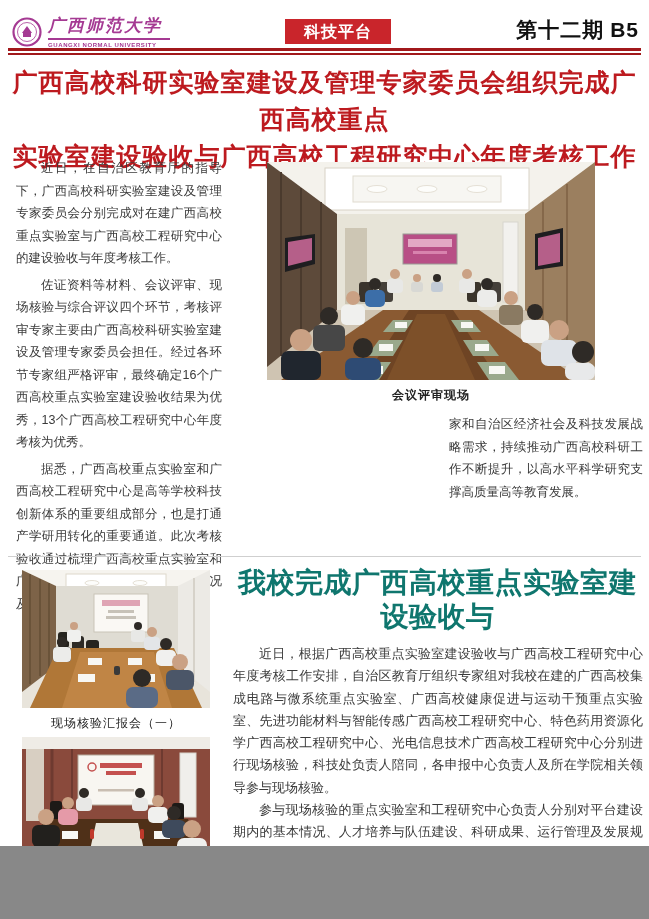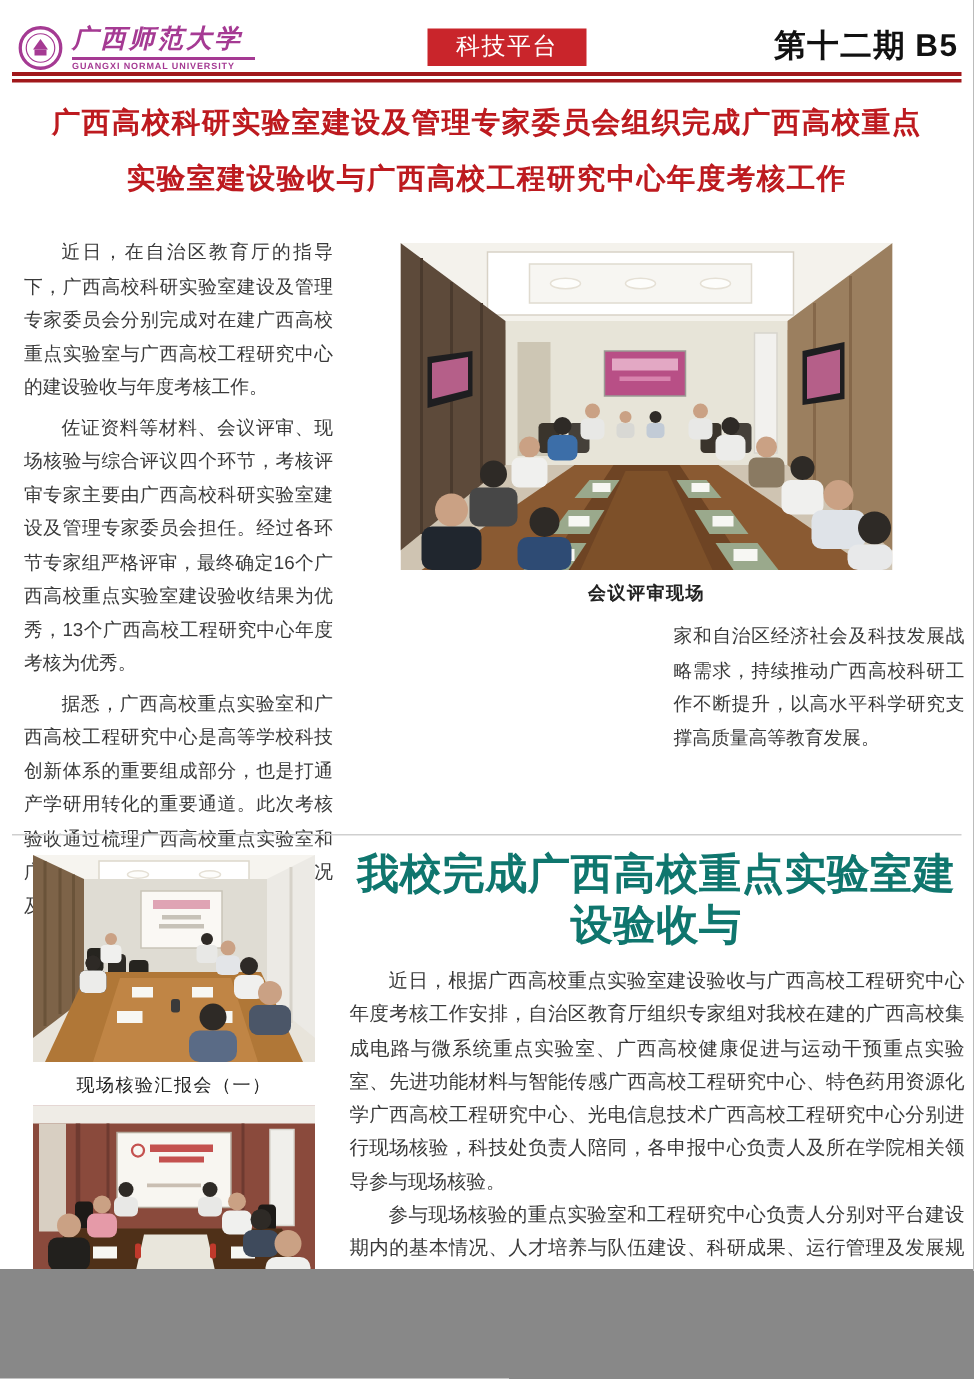--- a/index.html
+++ b/index.html
@@ -16,36 +16,36 @@
     font-style:italic;font-weight:bold;font-size:17px;color:#a53a93;letter-spacing:2px;
     white-space:nowrap;
   }
   .uni-line{position:absolute;left:36px;top:22px;width:122px;height:2px;background:#a53a93;}
   .uni-en{
     position:absolute;left:36px;top:26px;font-size:6px;color:#a53a93;
     letter-spacing:0.6px;font-weight:bold;white-space:nowrap;
   }
   .banner{
     position:absolute;left:285px;top:19px;width:106px;height:25px;background:#c9252b;
-    color:#fff;font-size:16px;font-weight:normal;text-align:center;line-height:25px;
+    color:#fff;font-size:16px;font-weight:bold;text-align:center;line-height:25px;
     letter-spacing:1px;
   }
   .issue{
     position:absolute;right:10px;top:16px;font-size:21px;font-weight:bold;color:#111;
     letter-spacing:1px;white-space:nowrap;
   }
   .issue .pageno{font-family:"Liberation Sans",sans-serif;font-weight:bold;margin-left:6px;}
   .red-rule{
     position:absolute;left:8px;right:8px;top:48px;height:7px;
     background:linear-gradient(#a1181b 0 3px,#ffffff 3px 4.5px,#a1181b 4.5px 7px);
   }
   
   .title1{
     position:absolute;left:0;top:64px;width:649px;text-align:center;color:#bd1a1f;
-    font-size:19px;font-weight:bold;line-height:37px;letter-spacing:1px;
+    font-size:25px;font-weight:bold;line-height:37px;letter-spacing:1px;
   }
   .bodytext{font-size:12.5px;line-height:22.5px;text-align:justify;color:#3a3a3a;}
   .bodytext p{margin:4px;}
   .bodytext p.indent{text-indent:2em;}
   .col-left{position:absolute;left:12px;top:153px;width:214px;height:402px;}
   .col-mid{position:absolute;left:237px;top:409px;width:202px;}
   .col-right{position:absolute;left:445px;top:409px;width:202px;}
   figure{margin:0;}
   .photo-a{position:absolute;left:267px;top:162px;width:328px;height:218px;}
   .photo-a svg{display:block;width:100%;height:100%;}

